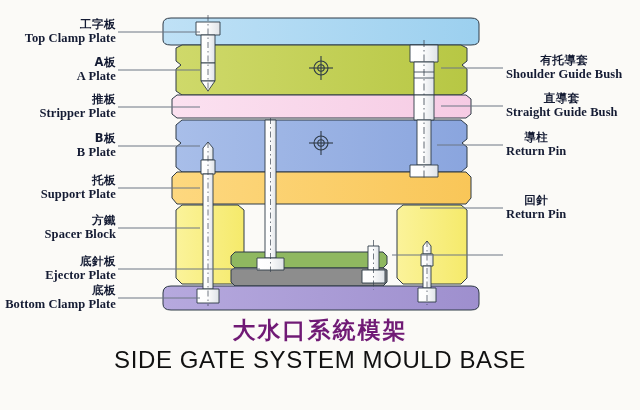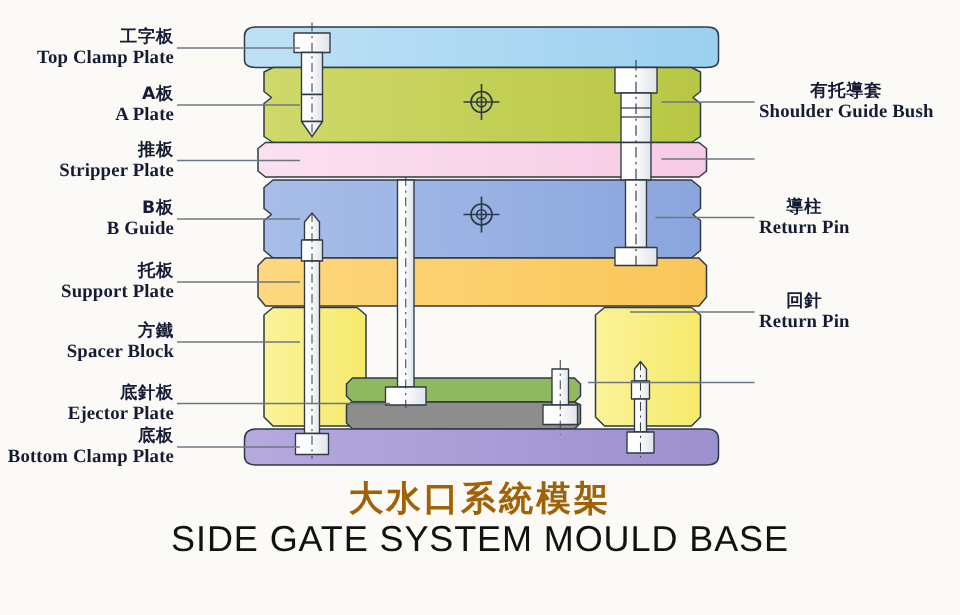--- a/index.html
+++ b/index.html
@@ -24,22 +24,22 @@
     font-family:"Liberation Serif", serif;
     font-size:12.5px;font-weight:700;letter-spacing:.1px;
     line-height:14px;
   }
   .label.left{text-align:right;}
   .label.right{text-align:center;}
 
   
   #title{position:absolute;left:0;right:0;text-align:center;}
   #title .t-cn{
-    font-family:Liberation Sans, sans-serif;
-    font-size:23px;font-weight:700;letter-spacing:2px;color:#a16207;
+    font-family:Liberation Mono, monospace;
+    font-size:23px;font-weight:700;letter-spacing:2px;color:#701a75;
     line-height:28px;
   }
   #title .t-en{
     font-family:"Liberation Sans", sans-serif;
     font-size:24px;font-weight:400;letter-spacing:.6px;color:#111;
     line-height:28px;
   }
 </style>
 </head>
 <body>
@@ -199,21 +199,21 @@
   <div class="label left" style="right:524px;top:56px">
     <div class="cn">A板</div>
     <div class="en">A Plate</div>
   </div>
   <div class="label left" style="right:524px;top:93px">
     <div class="cn">推板</div>
     <div class="en">Stripper Plate</div>
   </div>
   <div class="label left" style="right:524px;top:132px">
     <div class="cn">B板</div>
-    <div class="en">B Guide</div>
+    <div class="en">B Plate</div>
   </div>
   <div class="label left" style="right:524px;top:174px">
     <div class="cn">托板</div>
     <div class="en">Support Plate</div>
   </div>
   <div class="label left" style="right:524px;top:214px">
     <div class="cn">方鐵</div>
     <div class="en">Spacer Block</div>
   </div>
   <div class="label left" style="right:524px;top:255px">
@@ -222,20 +222,24 @@
   </div>
   <div class="label left" style="right:524px;top:284px">
     <div class="cn">底板</div>
     <div class="en">Bottom Clamp Plate</div>
   </div>
 
   <div class="label right" style="left:506px;top:54px">
     <div class="cn">有托導套</div>
     <div class="en">Shoulder Guide Bush</div>
   </div>
+  <div class="label right" style="left:506px;top:92px">
+    <div class="cn">直導套</div>
+    <div class="en">Straight Guide Bush</div>
+  </div>
   <div class="label right" style="left:506px;top:131px">
     <div class="cn">導柱</div>
     <div class="en">Return Pin</div>
   </div>
   <div class="label right" style="left:506px;top:194px">
     <div class="cn">回針</div>
     <div class="en">Return Pin</div>
   </div>
 
   <div id="title" style="top:318px">

